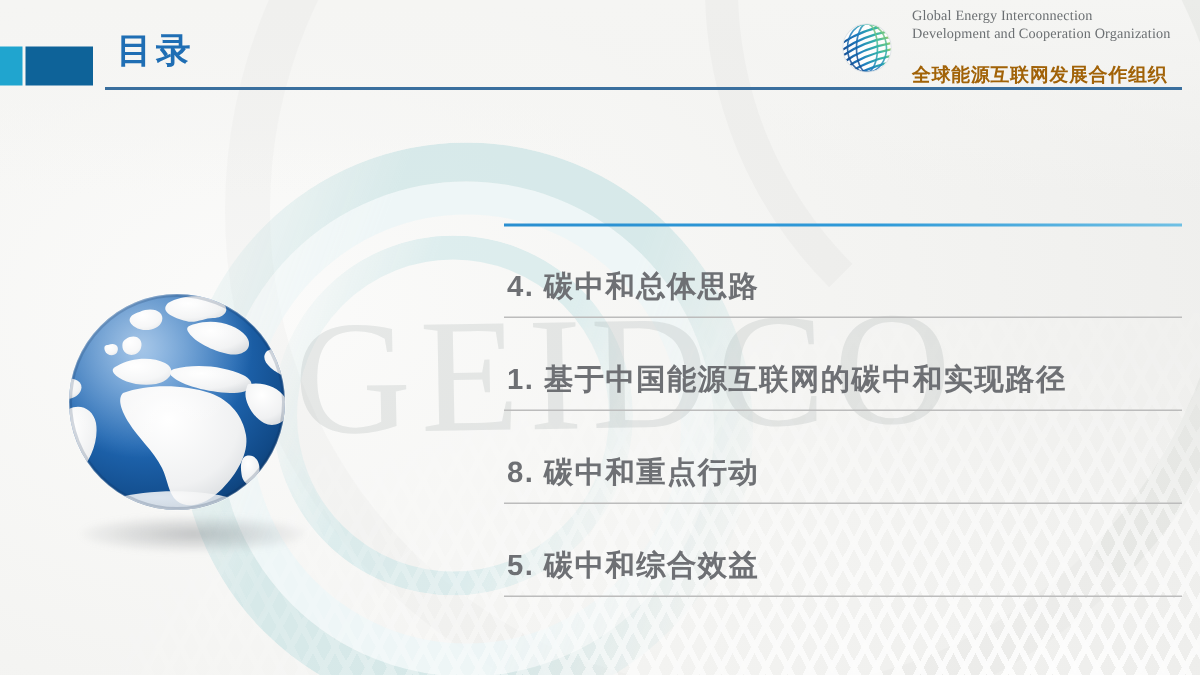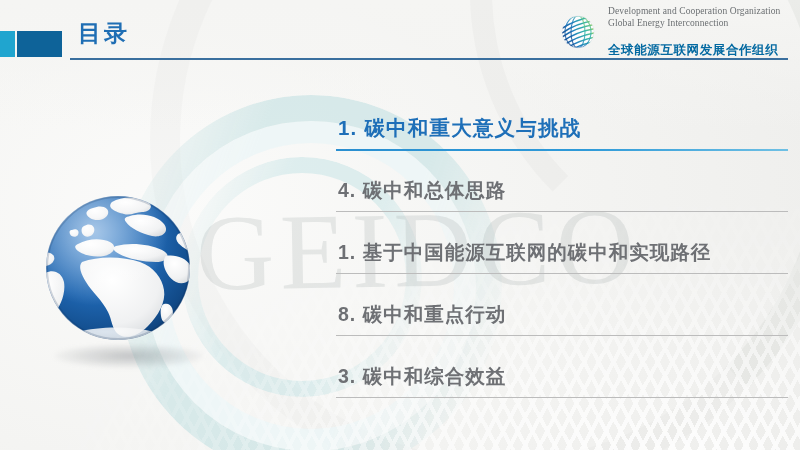--- a/index.html
+++ b/index.html
@@ -166,21 +166,21 @@
   .logo-en {
     font-family: "Liberation Serif", "DejaVu Serif", serif;
     font-size: 9.5px;
     color: #6b6f72;
     white-space: nowrap;
     letter-spacing: 0.1px;
   }
   .logo-cn {
     font-size: 12.5px;
     font-weight: bold;
-    color: #0369a1;
+    color: #a16207;
     white-space: nowrap;
     letter-spacing: 0.6px;
     margin-top: 14px;
   }
 
   
   .globe-wrap {
     position: absolute;
     left: 38px;
     top: 192px;
@@ -281,22 +281,22 @@
         <path d="M1 22 C 11 14, 25 8, 41 6"></path>
         <path d="M9 43 C 19 37, 32 32, 46 30"></path>
       </g>
       <g clip-path="url(#clipSphere)" stroke="url(#lgA)" fill="none" stroke-width="1.1" opacity="0.85">
         <ellipse cx="22" cy="22" rx="7" ry="16.2"></ellipse>
         <ellipse cx="22" cy="22" rx="13" ry="16.2"></ellipse>
       </g>
       <circle cx="22" cy="22" r="16.2" fill="none" stroke="#dfe3e5" stroke-width="0.7"></circle>
     </svg>
     <div class="logo-text-wrap">
+      <div class="logo-en">Global Energy Interconnection</div>
       <div class="logo-en">Development and Cooperation Organization</div>
-      <div class="logo-en">Global Energy Interconnection</div>
       <div class="logo-cn">全球能源互联网发展合作组织</div>
     </div>
   </div>
 
   <div class="globe-wrap">
     <div class="globe-shadow"></div>
     <svg class="globe-svg" width="178" height="190" viewBox="0 0 178 190">
       <defs>
         <radialGradient id="gOcean" cx="36%" cy="30%" r="78%">
           <stop offset="0%" stop-color="#3f86cf"></stop>
@@ -352,39 +352,38 @@
 
       <circle cx="80" cy="76" r="72" fill="url(#gGloss)" style="pointer-events:none"></circle>
       <circle cx="80" cy="76" r="72" fill="none" stroke="rgba(255,255,255,0.35)" stroke-width="1.2"></circle>
       <circle cx="80" cy="76" r="71" fill="none" stroke="rgba(10,40,80,0.18)" stroke-width="2"></circle>
     </svg>
   </div>
 
   <div class="toc">
 
     <div class="toc-item active">
-      <div class="toc-label">1. 碳中和重大意义与挑战</div>
       <div class="toc-rule"></div>
     </div>
 
     <div class="toc-item">
       <div class="toc-label">4. 碳中和总体思路</div>
       <div class="toc-rule"></div>
     </div>
 
     <div class="toc-item">
       <div class="toc-label">1. 基于中国能源互联网的碳中和实现路径</div>
       <div class="toc-rule"></div>
     </div>
 
     <div class="toc-item">
       <div class="toc-label">8. 碳中和重点行动</div>
       <div class="toc-rule"></div>
     </div>
 
     <div class="toc-item">
-      <div class="toc-label">3. 碳中和综合效益</div>
+      <div class="toc-label">5. 碳中和综合效益</div>
       <div class="toc-rule"></div>
     </div>
 
   </div>
 
 </div>
 
 </body></html>

